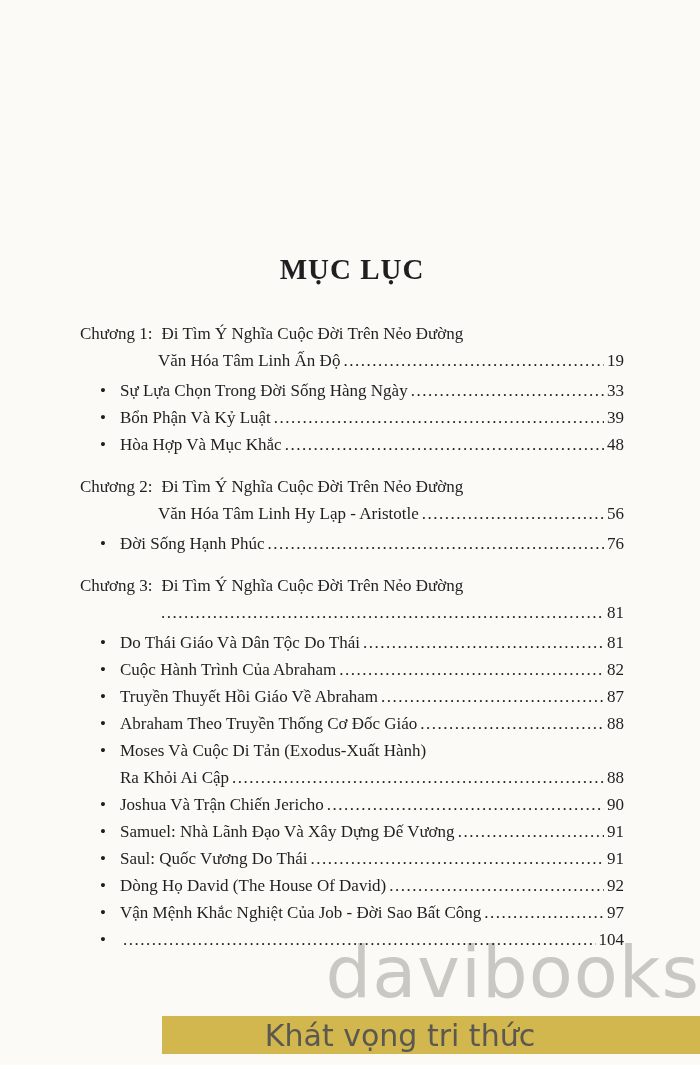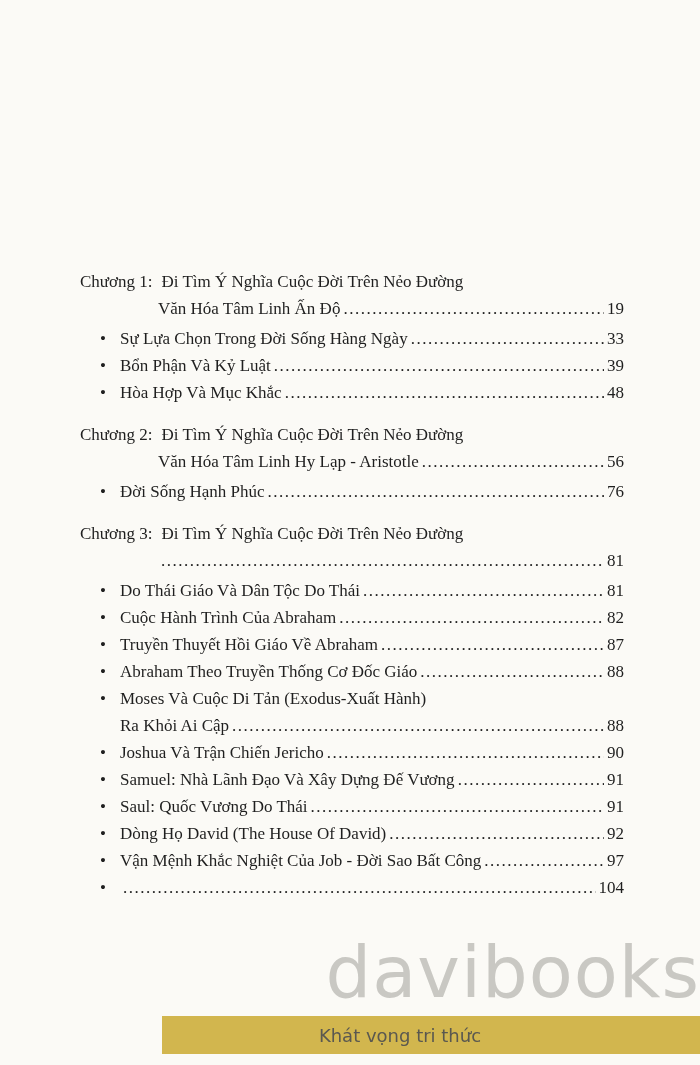--- a/index.html
+++ b/index.html
@@ -33,21 +33,21 @@
     height: 38px;
     background: #d2b64e;
     display: flex;
     align-items: center;
     justify-content: center;
     padding-right: 62px;
     z-index: 2;
   }
   .tagline-bar span {
     font-family: "DejaVu Sans", sans-serif;
-    font-size: 18px;
+    font-size: 30px;
     color: #5a5850;
   }
   .content {
     position: absolute;
     left: 80px; right: 76px;
     top: 253px;
     z-index: 1;
   }
   .title {
     text-align: center;
@@ -87,20 +87,21 @@
   .pg { flex-shrink: 0; }
 </style>
 </head>
 <body>
 
 <div class="page">
 
   <div class="watermark">davibooks</div>
 
   <div class="content">
+    <div class="title">MỤC LỤC</div>
     <div id="toc">
         <div class="chapter">
           <div class="row head">
             <span class="label">Chương 1:</span>
             <span class="t1">Đi Tìm Ý Nghĩa Cuộc Đời Trên Nẻo Đường</span>
           </div>
           <div class="row head indent2">
             <span class="t2">Văn Hóa Tâm Linh Ấn Độ</span>
             <span class="dots"></span>
             <span class="pg">19</span>

